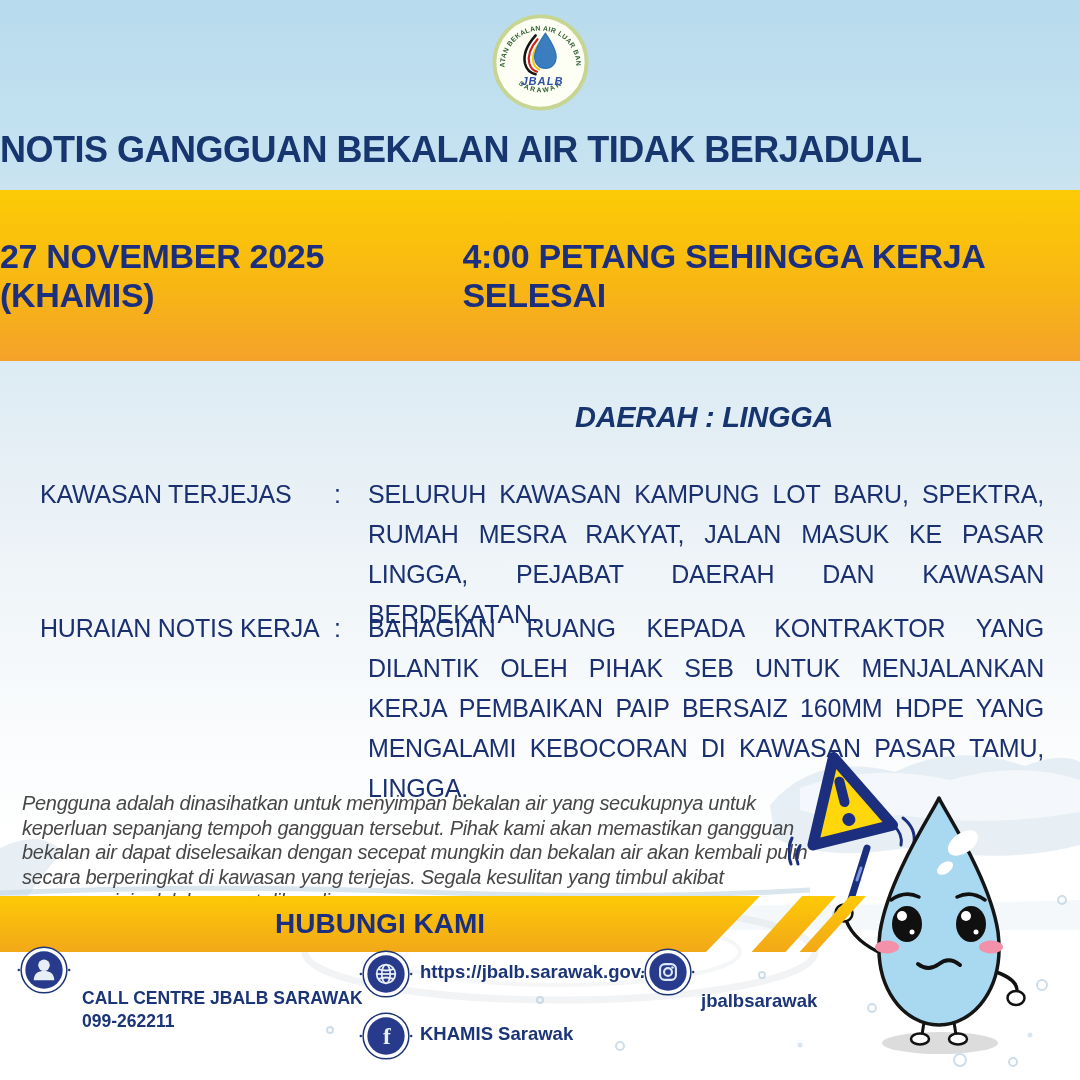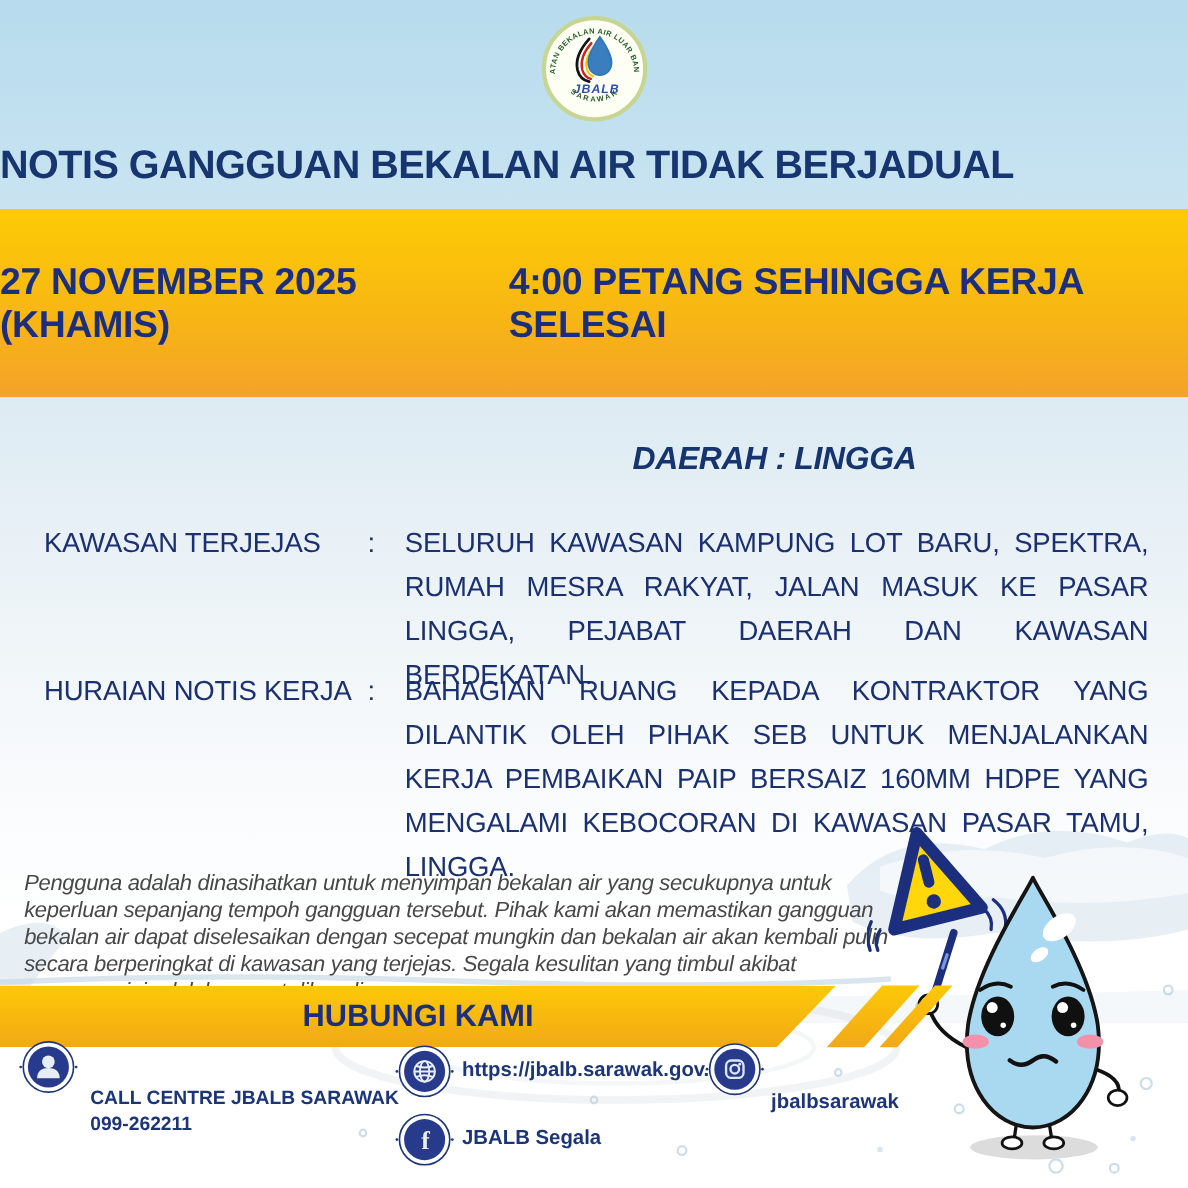--- a/index.html
+++ b/index.html
@@ -238,15 +238,15 @@
   </svg>
   <div class="ctext ig-text">jbalbsarawak</div>
 
   <svg class="cicon fb-icon" viewBox="0 0 60 52">
     <circle cx="3" cy="26" r="1.3" fill="#1c3578"></circle>
       <circle cx="57" cy="26" r="1.3" fill="#1c3578"></circle>
     <circle cx="30" cy="26" r="24.5" fill="#fff" stroke="#1c3578" stroke-width="1.6"></circle>
     <circle cx="30" cy="26" r="20" fill="#283a8c"></circle>
     <text x="31" y="35" text-anchor="middle" font-size="25" font-weight="bold" font-family="Liberation Serif, serif" fill="#e8eef5">f</text>
   </svg>
-  <div class="ctext fb-text">JBALB Segala</div>
+  <div class="ctext fb-text">KHAMIS Sarawak</div>
 
 </div>
 
 </body></html>

